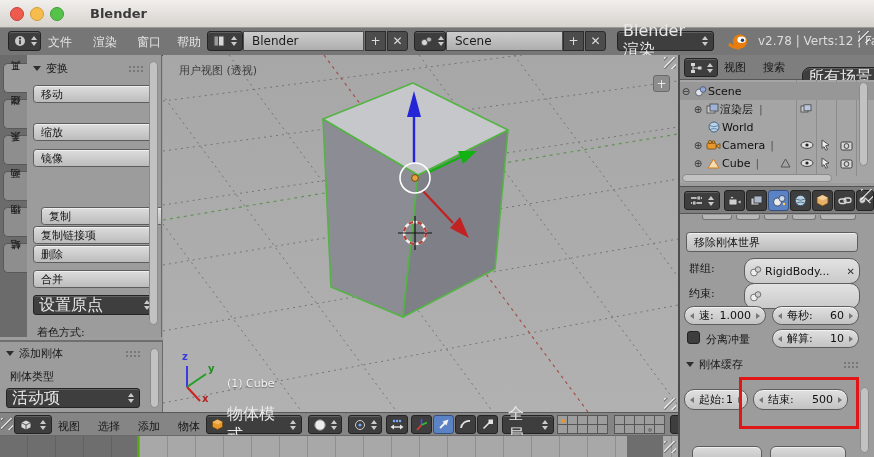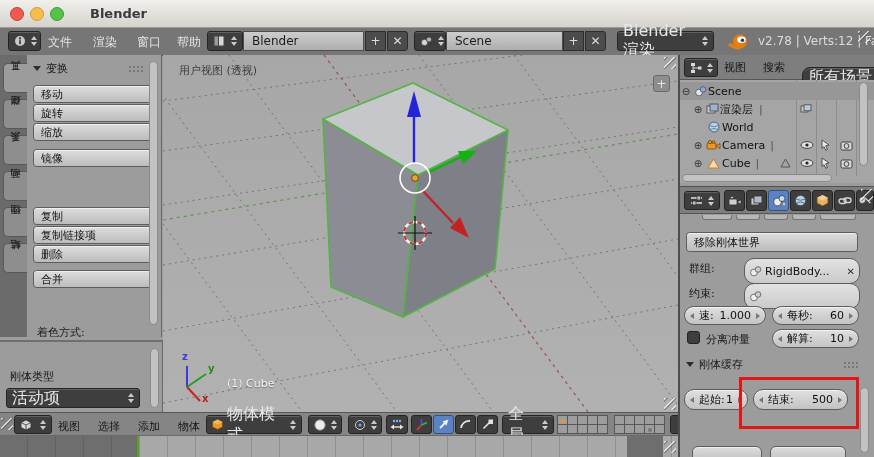--- a/index.html
+++ b/index.html
@@ -231,47 +231,56 @@
 
   <div class="shelf">
     <div class="phead" style="left:6px;top:6px;width:124px;">
       <span class="tridown"></span>
       <span>变换</span>
       <span class="gripdots" style="margin-left:auto;margin-right:14px;"></span>
     </div>
     <div class="lbtn" style="left:6px;top:30px;width:123px;height:18px;">
         <span>移动</span>
       </div>
-    <div class="lbtn" style="left:6px;top:49px;width:123px;height:18px;">
-        <span>旋转</span>
-      </div>
     <div class="lbtn" style="left:6px;top:68px;width:123px;height:18px;">
         <span>缩放</span>
       </div>
     <div class="lbtn" style="left:6px;top:94px;width:123px;height:18px;">
         <span>镜像</span>
       </div>
 
-    <div class="lbtn" style="left:6px;top:152px;width:123px;height:18px;">
+    <div class="lbtn" style="left:14px;top:152px;width:123px;height:18px;">
         <span>复制</span>
       </div>
     <div class="lbtn" style="left:6px;top:171px;width:123px;height:18px;">
         <span>复制链接项</span>
       </div>
     <div class="lbtn" style="left:6px;top:190px;width:123px;height:18px;">
         <span>删除</span>
       </div>
     <div class="lbtn" style="left:6px;top:215px;width:123px;height:18px;">
         <span>合并</span>
       </div>
+    <div class="dsel" style="left:6px;top:240px;width:123px;height:20px;">
+      <span>设置原点</span>
+      <span class="updown">
+          <i class="u"></i>
+          <i class="d"></i>
+        </span>
+    </div>
     <div class="plabel" style="left:10px;top:270px;font-size:11px;color:#1a1a1a;">着色方式:</div>
     <div class="vscroll" style="right:3px;top:6px;height:264px;"></div>
   </div>
 
   <div class="shelf2">
+    <div class="phead" style="left:6px;top:4px;width:150px;">
+      <span class="tridown"></span>
+      <span>添加刚体</span>
+      <span class="gripdots" style="margin-left:auto;margin-right:16px;"></span>
+    </div>
     <div class="plabel" style="left:10px;top:27px;">刚体类型</div>
     <div class="dsel" style="left:6px;top:46px;width:134px;height:20px;">
       <span>活动项</span>
       <span class="updown">
           <i class="u"></i>
           <i class="d"></i>
         </span>
     </div>
     <div class="vscroll" style="right:3px;top:6px;height:60px;"></div>
   </div>

